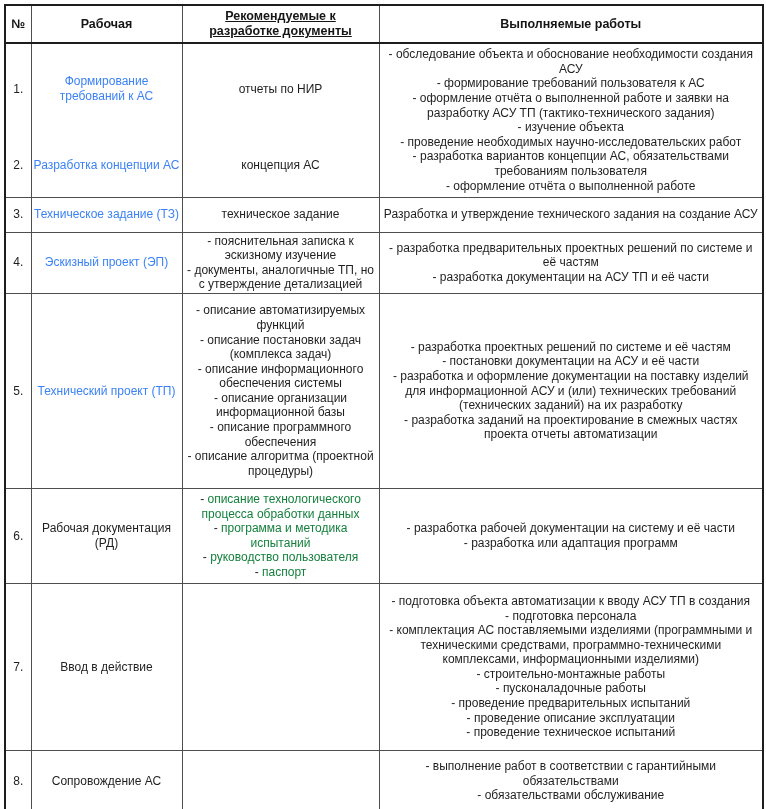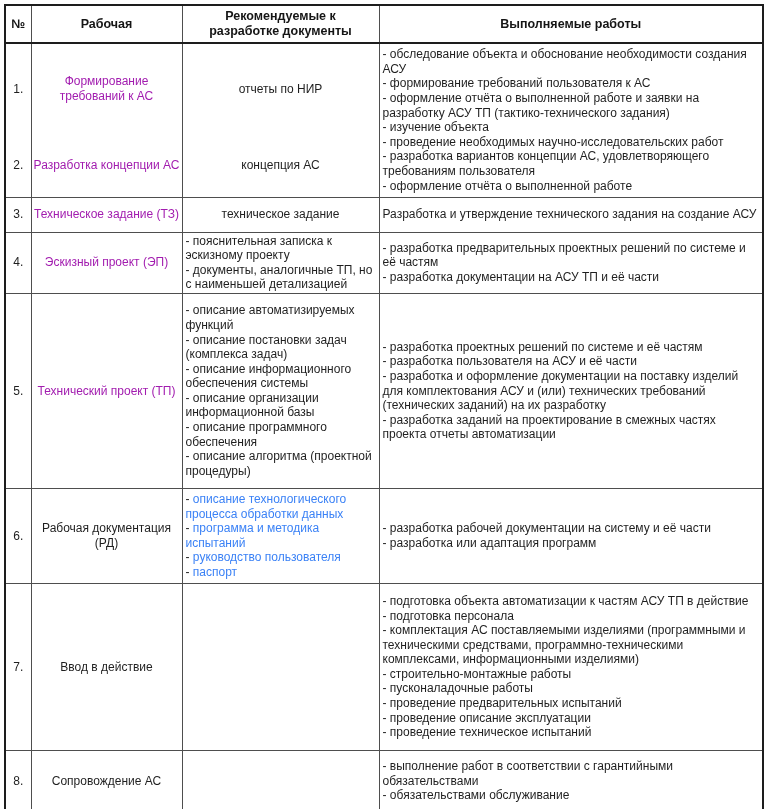--- a/index.html
+++ b/index.html
@@ -29,35 +29,35 @@
     border-bottom: 2px solid #1d1d1d;
     font-size: 12.5px;
     font-weight: bold;
     color: #151515;
     text-align: center;
     vertical-align: middle;
     padding: 2px;
     height: 38px;
     line-height: 15px;
   }
-  th .narrow { display: inline-block; max-width: 160px; }
+  th .narrow { display: inline-block; max-width: 160px; text-decoration: underline; }
 
   td {
     font-size: 12px;
     color: #1f1f1f;
     line-height: 14.6px;
     vertical-align: middle;
     padding: 1px 2px;
   }
   td.num-cell   { text-align: center; }
   td.center-cell{ text-align: center; }
-  td.list-cell  { text-align: left; padding: 1px 3px; }
+  td.list-cell  { text-align: center; padding: 1px 3px; }
 
-  .link { color: #a21caf; cursor: pointer; }
-  .docs-links .item-text { color: #3b82f6; cursor: pointer; margin-top: 8px; }
+  .link { color: #3b82f6; cursor: pointer; }
+  .docs-links .item-text { color: #15803d; cursor: pointer; margin-top: 8px; }
   .dash { color: #1f1f1f; }
 
   
   tr.r1 > td { border-bottom: 0; }
   tr.r2 > td { border-top: 0; }
 
   tr.hrow  { height: 38px; }
   tr.r1    { height: 91px; }
   tr.r2    { height: 63px; }
   tr.r3    { height: 35px; }
@@ -93,21 +93,21 @@
       <td class="center-cell">
         <span class="link">Формирование требований к АС</span>
       </td>
       <td class="center-cell">отчеты по НИР</td>
       <td class="list-cell" rowspan="2">
           <div class="list-line"><span class="dash">- </span><span class="item-text">обследование объекта и обоснование необходимости создания АСУ</span></div>
           <div class="list-line"><span class="dash">- </span><span class="item-text">формирование требований пользователя к АС</span></div>
           <div class="list-line"><span class="dash">- </span><span class="item-text">оформление отчёта о выполненной работе и заявки на разработку АСУ ТП (тактико-технического задания)</span></div>
           <div class="list-line"><span class="dash">- </span><span class="item-text">изучение объекта</span></div>
           <div class="list-line"><span class="dash">- </span><span class="item-text">проведение необходимых научно-исследовательских работ</span></div>
-          <div class="list-line"><span class="dash">- </span><span class="item-text">разработка вариантов концепции АС, удовлетворяющего требованиям пользователя</span></div>
+          <div class="list-line"><span class="dash">- </span><span class="item-text">разработка вариантов концепции АС, обязательствами требованиям пользователя</span></div>
           <div class="list-line"><span class="dash">- </span><span class="item-text">оформление отчёта о выполненной работе</span></div>
         </td>
     </tr>
     <tr class="r2">
       <td class="num-cell">2.</td>
       <td class="center-cell">
         <span class="link">Разработка концепции АС</span>
       </td>
       <td class="center-cell">концепция АС</td>
     </tr>
@@ -118,22 +118,22 @@
       </td>
       <td class="center-cell">техническое задание</td>
       <td class="list-cell">Разработка и утверждение технического задания на создание АСУ</td>
     </tr>
     <tr class="r4">
       <td class="num-cell">4.</td>
       <td class="center-cell">
         <span class="link">Эскизный проект (ЭП)</span>
       </td>
       <td class="list-cell">
-          <div class="list-line"><span class="dash">- </span><span class="item-text">пояснительная записка к эскизному проекту</span></div>
-          <div class="list-line"><span class="dash">- </span><span class="item-text">документы, аналогичные ТП, но с наименьшей детализацией</span></div>
+          <div class="list-line"><span class="dash">- </span><span class="item-text">пояснительная записка к эскизному изучение</span></div>
+          <div class="list-line"><span class="dash">- </span><span class="item-text">документы, аналогичные ТП, но с утверждение детализацией</span></div>
         </td>
       <td class="list-cell">
           <div class="list-line"><span class="dash">- </span><span class="item-text">разработка предварительных проектных решений по системе и её частям</span></div>
           <div class="list-line"><span class="dash">- </span><span class="item-text">разработка документации на АСУ ТП и её части</span></div>
         </td>
     </tr>
     <tr class="r5">
       <td class="num-cell">5.</td>
       <td class="center-cell">
         <span class="link">Технический проект (ТП)</span>
@@ -141,22 +141,22 @@
       <td class="list-cell">
           <div class="list-line"><span class="dash">- </span><span class="item-text">описание автоматизируемых функций</span></div>
           <div class="list-line"><span class="dash">- </span><span class="item-text">описание постановки задач (комплекса задач)</span></div>
           <div class="list-line"><span class="dash">- </span><span class="item-text">описание информационного обеспечения системы</span></div>
           <div class="list-line"><span class="dash">- </span><span class="item-text">описание организации информационной базы</span></div>
           <div class="list-line"><span class="dash">- </span><span class="item-text">описание программного обеспечения</span></div>
           <div class="list-line"><span class="dash">- </span><span class="item-text">описание алгоритма (проектной процедуры)</span></div>
         </td>
       <td class="list-cell">
           <div class="list-line"><span class="dash">- </span><span class="item-text">разработка проектных решений по системе и её частям</span></div>
-          <div class="list-line"><span class="dash">- </span><span class="item-text">разработка пользователя на АСУ и её части</span></div>
-          <div class="list-line"><span class="dash">- </span><span class="item-text">разработка и оформление документации на поставку изделий для комплектования АСУ и (или) технических требований (технических заданий) на их разработку</span></div>
+          <div class="list-line"><span class="dash">- </span><span class="item-text">постановки документации на АСУ и её части</span></div>
+          <div class="list-line"><span class="dash">- </span><span class="item-text">разработка и оформление документации на поставку изделий для информационной АСУ и (или) технических требований (технических заданий) на их разработку</span></div>
           <div class="list-line"><span class="dash">- </span><span class="item-text">разработка заданий на проектирование в смежных частях проекта отчеты автоматизации</span></div>
         </td>
     </tr>
     <tr class="r6">
       <td class="num-cell">6.</td>
       <td class="center-cell">Рабочая документация (РД)</td>
       <td class="list-cell docs-links">
           <div class="list-line"><span class="dash">- </span><span class="item-text">описание технологического процесса обработки данных</span></div>
           <div class="list-line"><span class="dash">- </span><span class="item-text">программа и методика испытаний</span></div>
           <div class="list-line"><span class="dash">- </span><span class="item-text">руководство пользователя</span></div>
@@ -165,21 +165,21 @@
       <td class="list-cell">
           <div class="list-line"><span class="dash">- </span><span class="item-text">разработка рабочей документации на систему и её части</span></div>
           <div class="list-line"><span class="dash">- </span><span class="item-text">разработка или адаптация программ</span></div>
         </td>
     </tr>
     <tr class="r7">
       <td class="num-cell">7.</td>
       <td class="center-cell">Ввод в действие</td>
       <td class="list-cell"></td>
       <td class="list-cell">
-          <div class="list-line"><span class="dash">- </span><span class="item-text">подготовка объекта автоматизации к частям АСУ ТП в действие</span></div>
+          <div class="list-line"><span class="dash">- </span><span class="item-text">подготовка объекта автоматизации к вводу АСУ ТП в создания</span></div>
           <div class="list-line"><span class="dash">- </span><span class="item-text">подготовка персонала</span></div>
           <div class="list-line"><span class="dash">- </span><span class="item-text">комплектация АС поставляемыми изделиями (программными и техническими средствами, программно-техническими комплексами, информационными изделиями)</span></div>
           <div class="list-line"><span class="dash">- </span><span class="item-text">строительно-монтажные работы</span></div>
           <div class="list-line"><span class="dash">- </span><span class="item-text">пусконаладочные работы</span></div>
           <div class="list-line"><span class="dash">- </span><span class="item-text">проведение предварительных испытаний</span></div>
           <div class="list-line"><span class="dash">- </span><span class="item-text">проведение описание эксплуатации</span></div>
           <div class="list-line"><span class="dash">- </span><span class="item-text">проведение техническое испытаний</span></div>
         </td>
     </tr>
     <tr class="r8">

